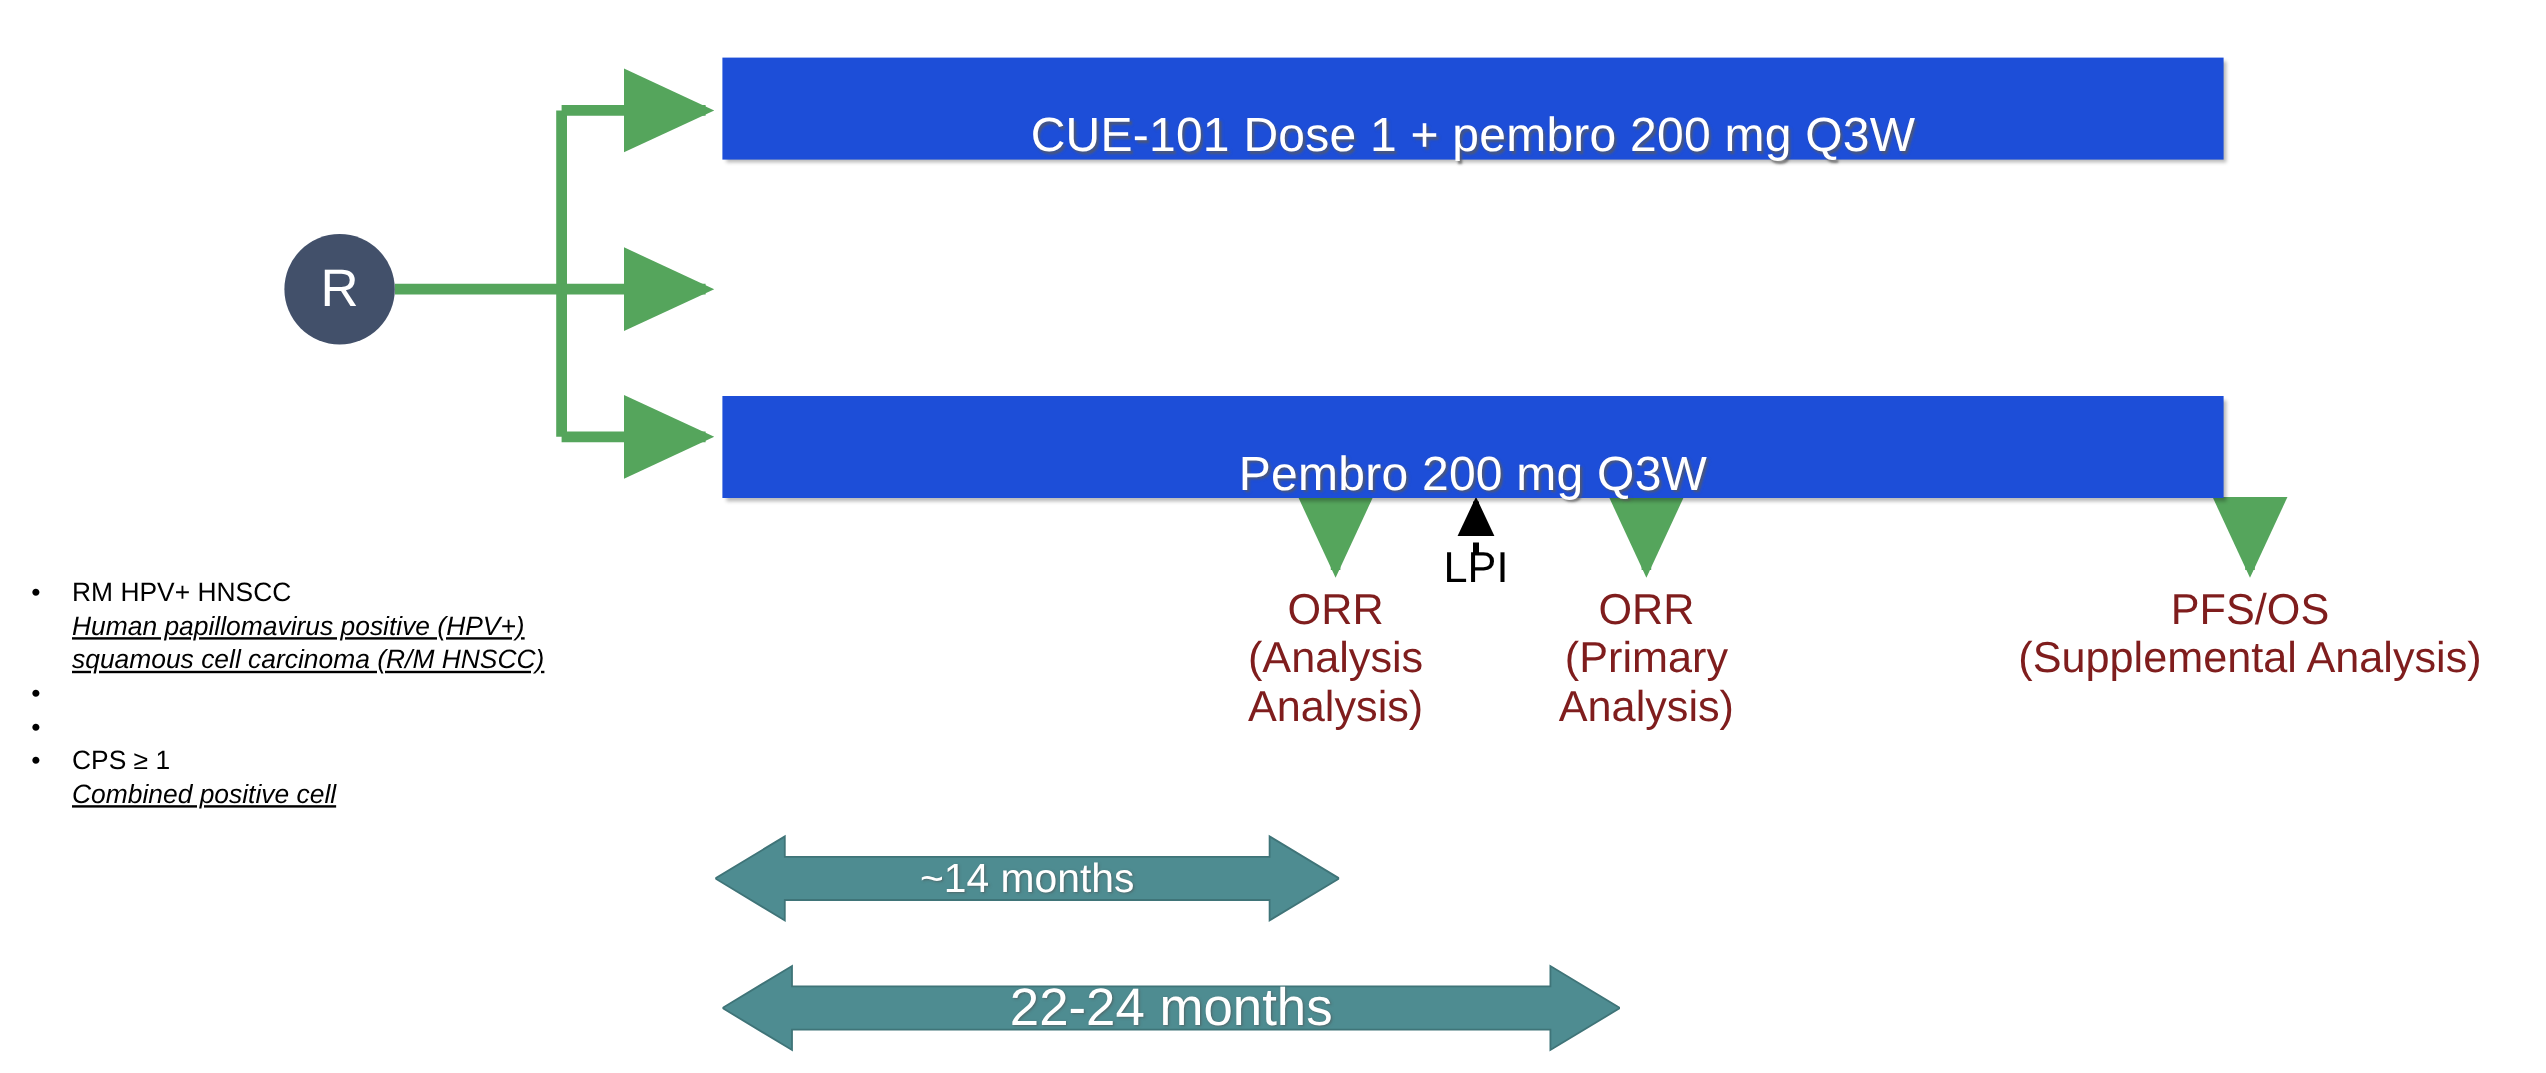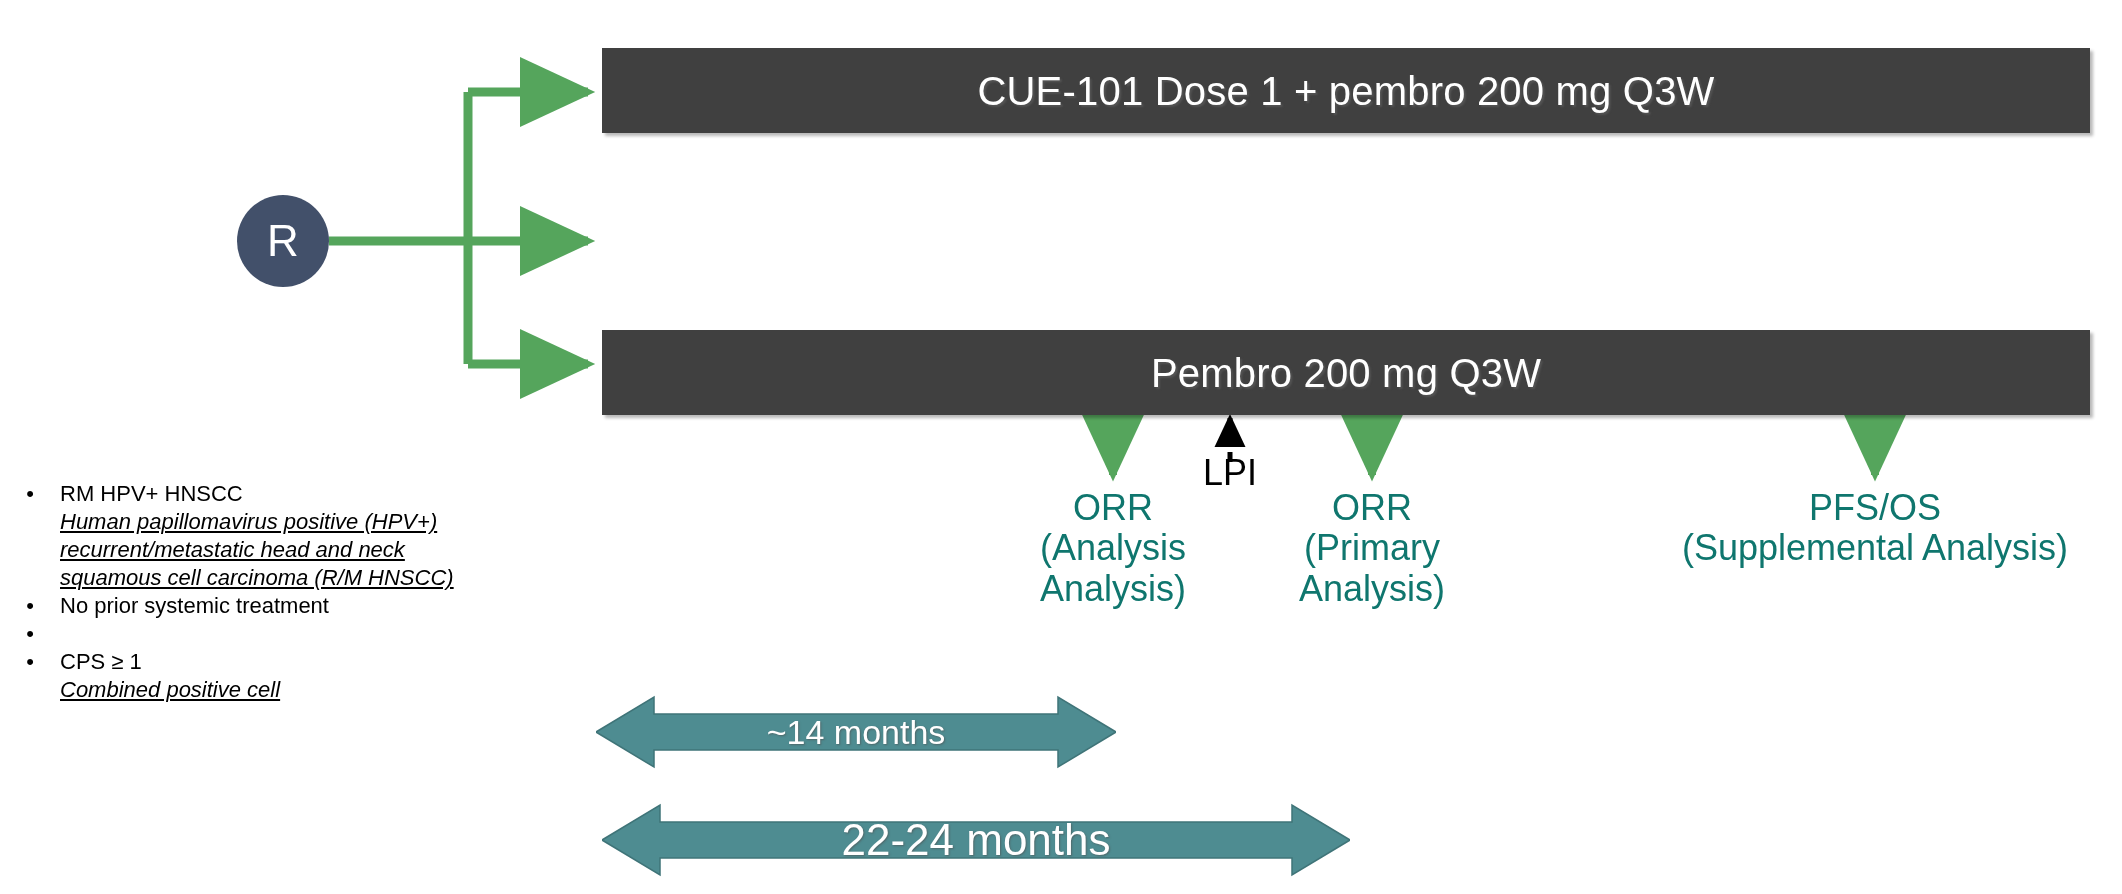--- a/index.html
+++ b/index.html
@@ -16,26 +16,26 @@
     width: 2122px;
     height: 894px;
     background: #ffffff;
     overflow: hidden;
   }
 
   
   .arm-bar {
     position: absolute;
     left: 602px;
-    width: 1488px;
+    width: 1251px;
     height: 85px;
-    background: #404040;
+    background: #1d4ed8;
     box-shadow: 3px 3px 3px rgba(0,0,0,0.28);
     display: flex;
-    align-items: center;
+    align-items: flex-end;
     justify-content: center;
   }
   .arm-bar .arm-label {
     color: #ffffff;
     font-size: 40px;
     line-height: 1;
     letter-spacing: 0.2px;
     text-shadow: 2px 2px 2px rgba(90,90,90,0.75);
     white-space: nowrap;
   }
@@ -71,21 +71,21 @@
     height: 894px;
     pointer-events: none;
   }
 
   
   .readout {
     position: absolute;
     text-align: center;
     font-size: 36px;
     line-height: 1.12;
-    color: #0f766e;
+    color: #7f1d1d;
     white-space: nowrap;
   }
   #readout-interim { left: 963px; top: 488px; width: 300px; }
   #readout-primary { left: 1222px; top: 488px; width: 300px; }
   #readout-pfsos   { left: 1605px; top: 488px; width: 540px; }
   #readout-lpi {
     position: absolute;
     left: 1160px;
     top: 455px;
     width: 140px;
@@ -218,30 +218,26 @@
     <div>(Supplemental Analysis)</div>
   </div>
 
   <div id="criteria-list">
 
     <div class="criteria-row">
       <div class="criteria-bullet">•</div>
       <div class="criteria-texts">
         <div class="crit-main">RM HPV+ HNSCC</div>
         <div class="crit-sub italic">Human papillomavirus positive (HPV+)</div>
-        <div class="crit-sub italic">recurrent/metastatic head and neck</div>
         <div class="crit-sub italic">squamous cell carcinoma (R/M HNSCC)</div>
       </div>
     </div>
 
     <div class="criteria-row">
       <div class="criteria-bullet">•</div>
-      <div class="criteria-texts">
-        <div class="crit-main">No prior systemic treatment</div>
-      </div>
     </div>
 
     <div class="criteria-row">
       <div class="criteria-bullet">•</div>
     </div>
 
     <div class="criteria-row">
       <div class="criteria-bullet">•</div>
       <div class="criteria-texts">
         <div class="crit-main">CPS ≥ 1</div>

